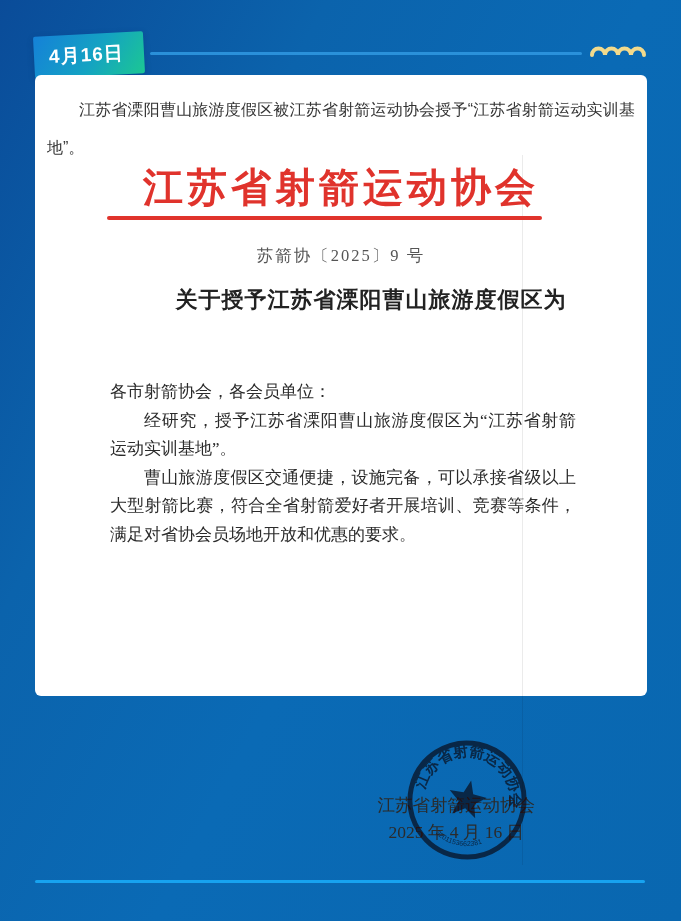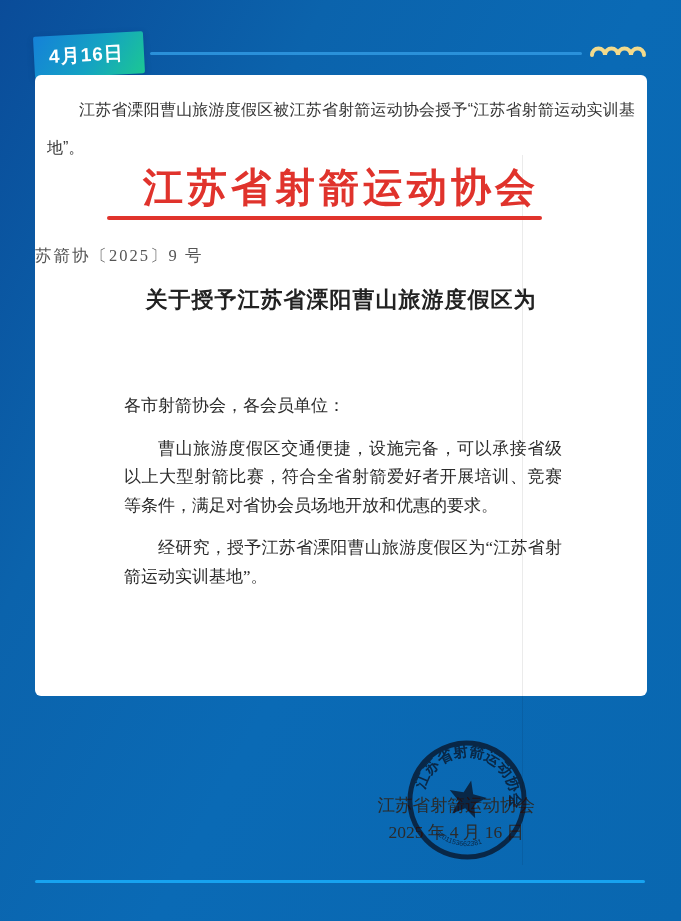--- a/index.html
+++ b/index.html
@@ -41,35 +41,35 @@
   .letterhead{
     position:absolute;top:85px;left:0;width:100%;text-align:center;
     font-family:"Liberation Serif","DejaVu Serif",serif;
     font-size:40px;font-weight:bold;color:#e0332c;letter-spacing:4px;
   }
   .red-rule{
     position:absolute;top:141px;left:72px;width:435px;height:4px;
     background:#e0332c;border-radius:2px;
   }
   .doc-number{
-    position:absolute;top:170px;left:0;width:100%;text-align:left;
+    position:absolute;top:170px;left:0;width:100%;text-align:center;
     font-family:"Liberation Serif","DejaVu Serif",serif;
     font-size:16.5px;color:#555;letter-spacing:2px;
   }
   .doc-title{
     position:absolute;top:207px;left:0;width:100%;text-align:center;
     font-family:"Liberation Serif","DejaVu Serif",serif;
-    font-size:22px;font-weight:bold;color:#222;line-height:35px;letter-spacing:1px;
+    font-size:22px;font-weight:bold;color:#222;line-height:35px;letter-spacing:1px;padding-left:30px;
   }
   .doc-body{
     position:absolute;top:303px;left:75px;width:466px;
     font-family:"Liberation Serif","DejaVu Serif",serif;
     font-size:17px;line-height:28.5px;color:#2b2b2b;text-align:justify;
   }
-  .doc-body p{margin:14px;text-indent:2em;}
+  .doc-body p{margin:0;text-indent:2em;}
   .doc-body p.salutation{text-indent:0;}
   .closing-block{
     position:absolute;top:717px;right:112px;text-align:center;
     font-family:"Liberation Serif","DejaVu Serif",serif;
     font-size:17.5px;line-height:27px;color:#2b2b2b;white-space:nowrap;
   }
   .seal{
     position:absolute;left:370px;top:663px;width:124px;height:124px;
     mix-blend-mode:multiply;opacity:.88;
   }
@@ -100,22 +100,22 @@
   <div class="letterhead">江苏省射箭运动协会</div>
   <div class="red-rule"></div>
   <div class="doc-number">苏箭协〔2025〕9 号</div>
 
   <div class="doc-title">
     <div>关于授予江苏省溧阳曹山旅游度假区为</div>
   </div>
 
   <div class="doc-body">
     <p class="salutation">各市射箭协会，各会员单位：</p>
+    <p>经研究，授予江苏省溧阳曹山旅游度假区为“江苏省射箭运动实训基地”。</p>
     <p>曹山旅游度假区交通便捷，设施完备，可以承接省级以上大型射箭比赛，符合全省射箭爱好者开展培训、竞赛等条件，满足对省协会员场地开放和优惠的要求。</p>
-    <p>经研究，授予江苏省溧阳曹山旅游度假区为“江苏省射箭运动实训基地”。</p>
   </div>
 
   <div class="closing-block">
     <div>江苏省射箭运动协会</div>
     <div>2025 年 4 月 16 日</div>
   </div>
 
   <svg class="seal" viewBox="0 0 124 124">
     <defs>
       <path id="sealTopArc" d="M18.7,54.4 A44,44 0 0 1 105.3,54.4" fill="none"></path>

